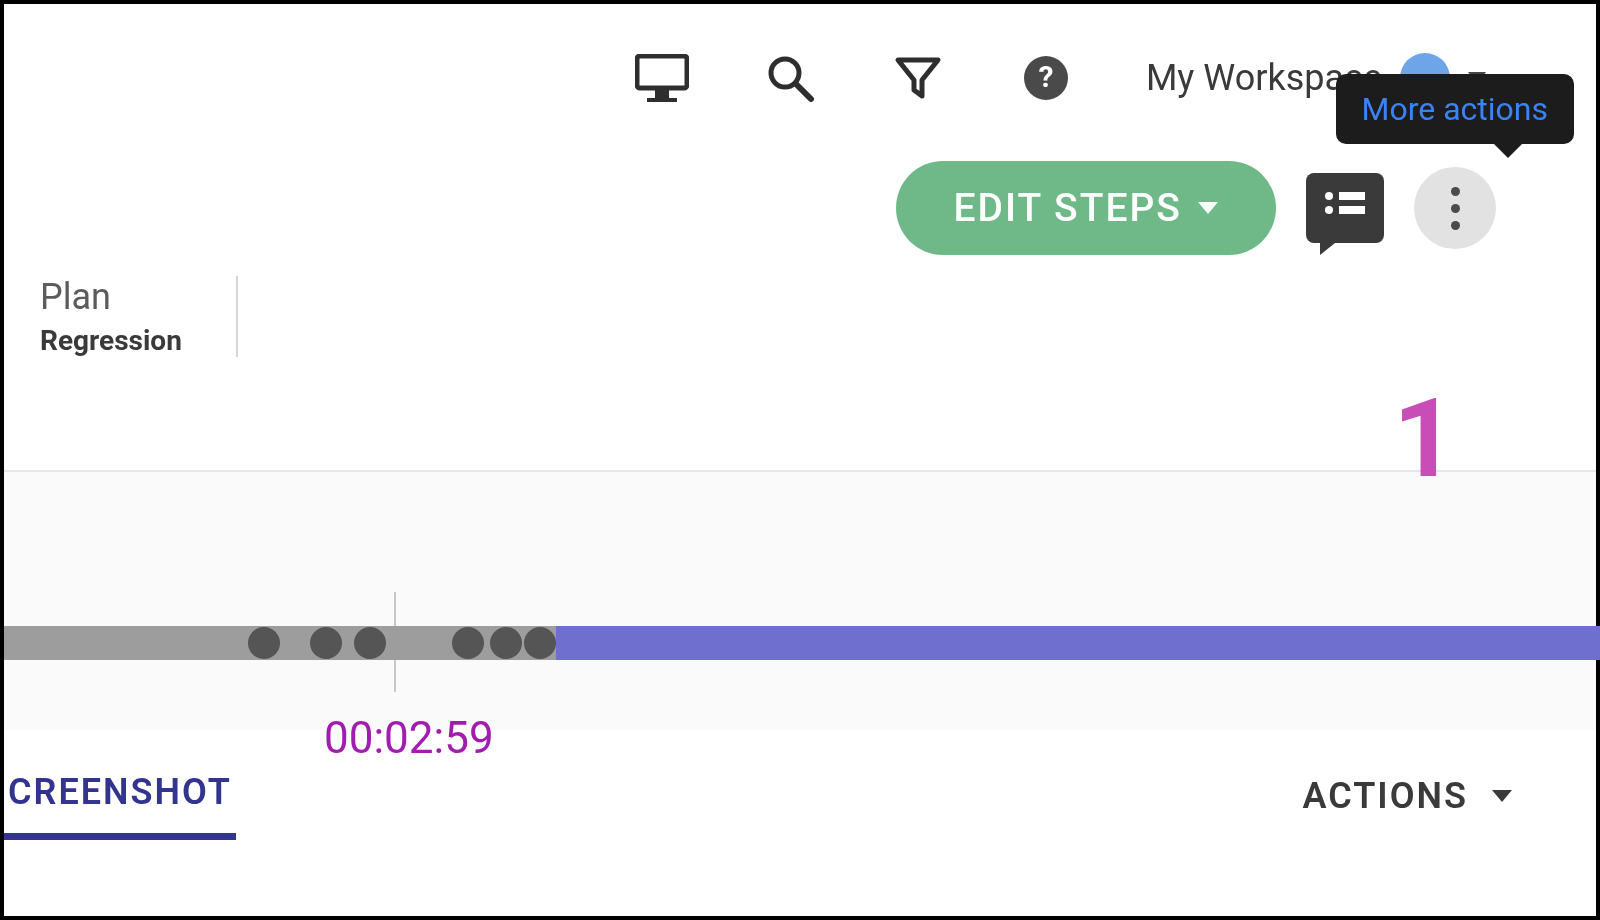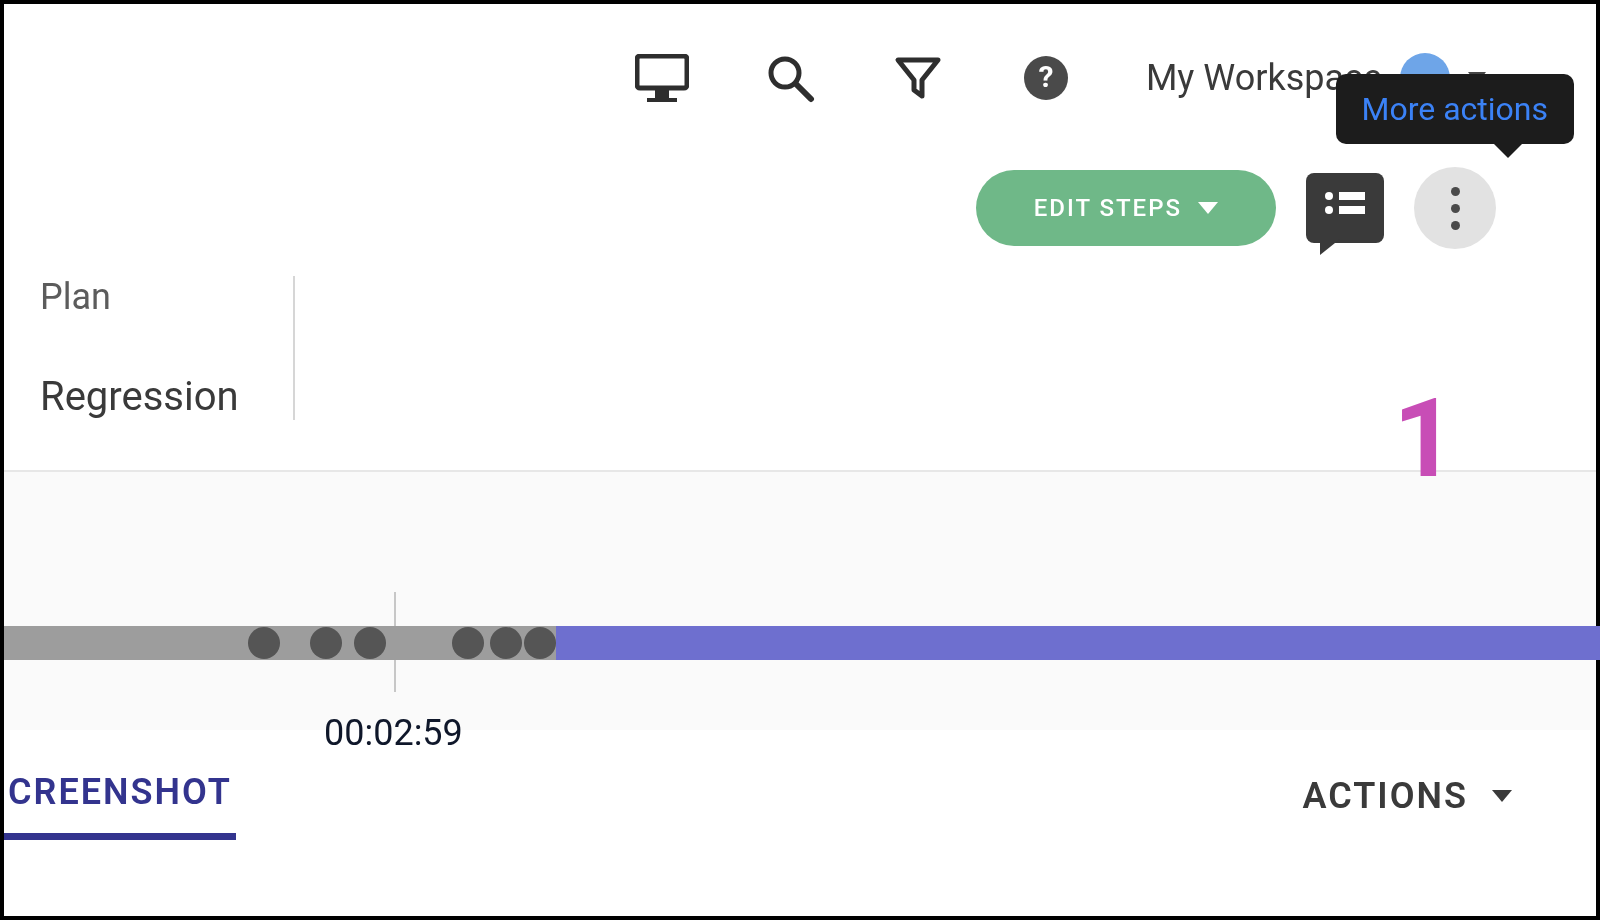--- a/index.html
+++ b/index.html
@@ -88,21 +88,21 @@
     height: 92px;
     display: flex;
     align-items: center;
     justify-content: flex-end;
     padding-right: 100px;
     gap: 30px;
   }
   .edit-steps {
     background: #6fb888;
     color: #fff;
-    font-size: 24px;
+    font-size: 39px;
     letter-spacing: 2px;
     font-weight: 500;
     padding: 24px 58px;
     border-radius: 60px;
     display: flex;
     align-items: center;
     gap: 16px;
     cursor: pointer;
   }
   .edit-steps .caret {
@@ -155,33 +155,32 @@
   .info-block {
     position: absolute;
     top: 272px;
     left: 36px;
     display: flex;
     align-items: center;
   }
   .info-col {
     display: flex;
     flex-direction: column;
-    gap: 12px;
+    gap: 6px;
     padding-right: 54px;
     border-right: 2px solid #d6d6d6;
   }
   .info-col .label {
     font-size: 36px;
     color: #5c5c5c;
   }
   .info-col .value {
-    font-size: 40px;
-    color: #3a3a3a;
-    font-weight: 400;
-    margin-top: 43px;
+    font-size: 28px;
+    color: #3a3a3a;
+    font-weight: 700;
   }
   .view-all {
     display: flex;
     align-items: center;
     gap: 14px;
     padding-left: 46px;
     height: 100%;
     font-size: 36px;
     color: #38a271;
     cursor: pointer;
@@ -223,22 +222,22 @@
   .tick-line {
     position: absolute;
     top: 120px;
     width: 2px;
     height: 100px;
     background: #c7c7c7;
   }
   .tick-label {
     position: absolute;
     top: 240px;
-    font-size: 36px;
-    color: #0f172a;
+    font-size: 44px;
+    color: #a21caf;
   }
 
   
   .tabs {
     position: absolute;
     bottom: 76px;
     left: 0;
     right: 0;
     display: flex;
     align-items: center;

